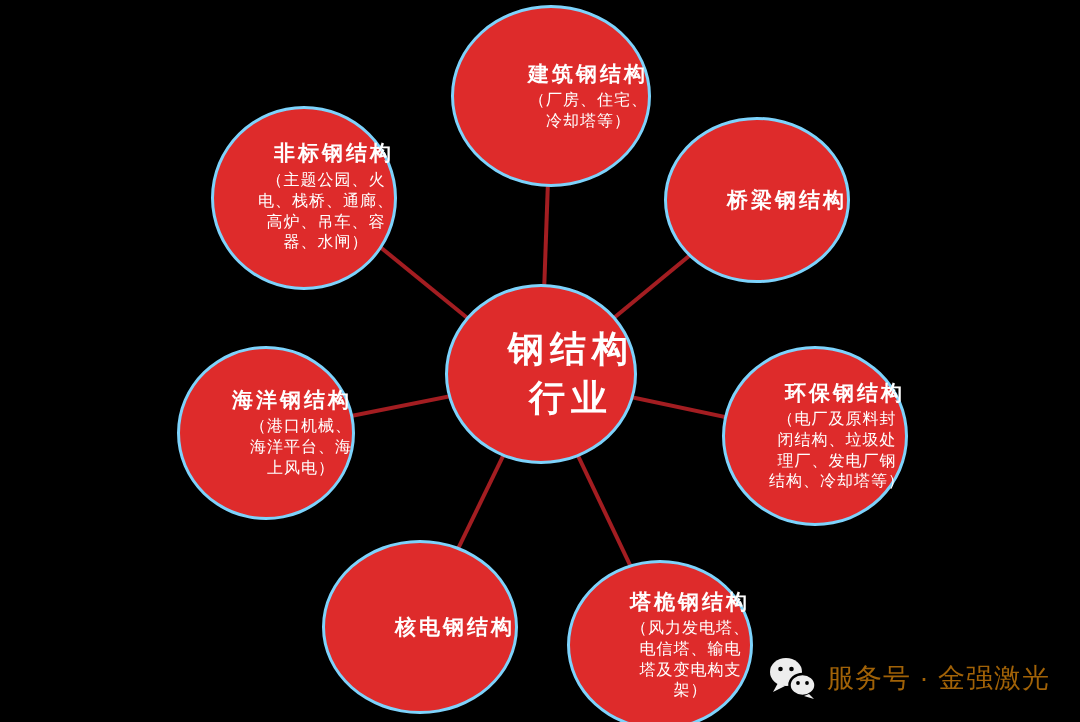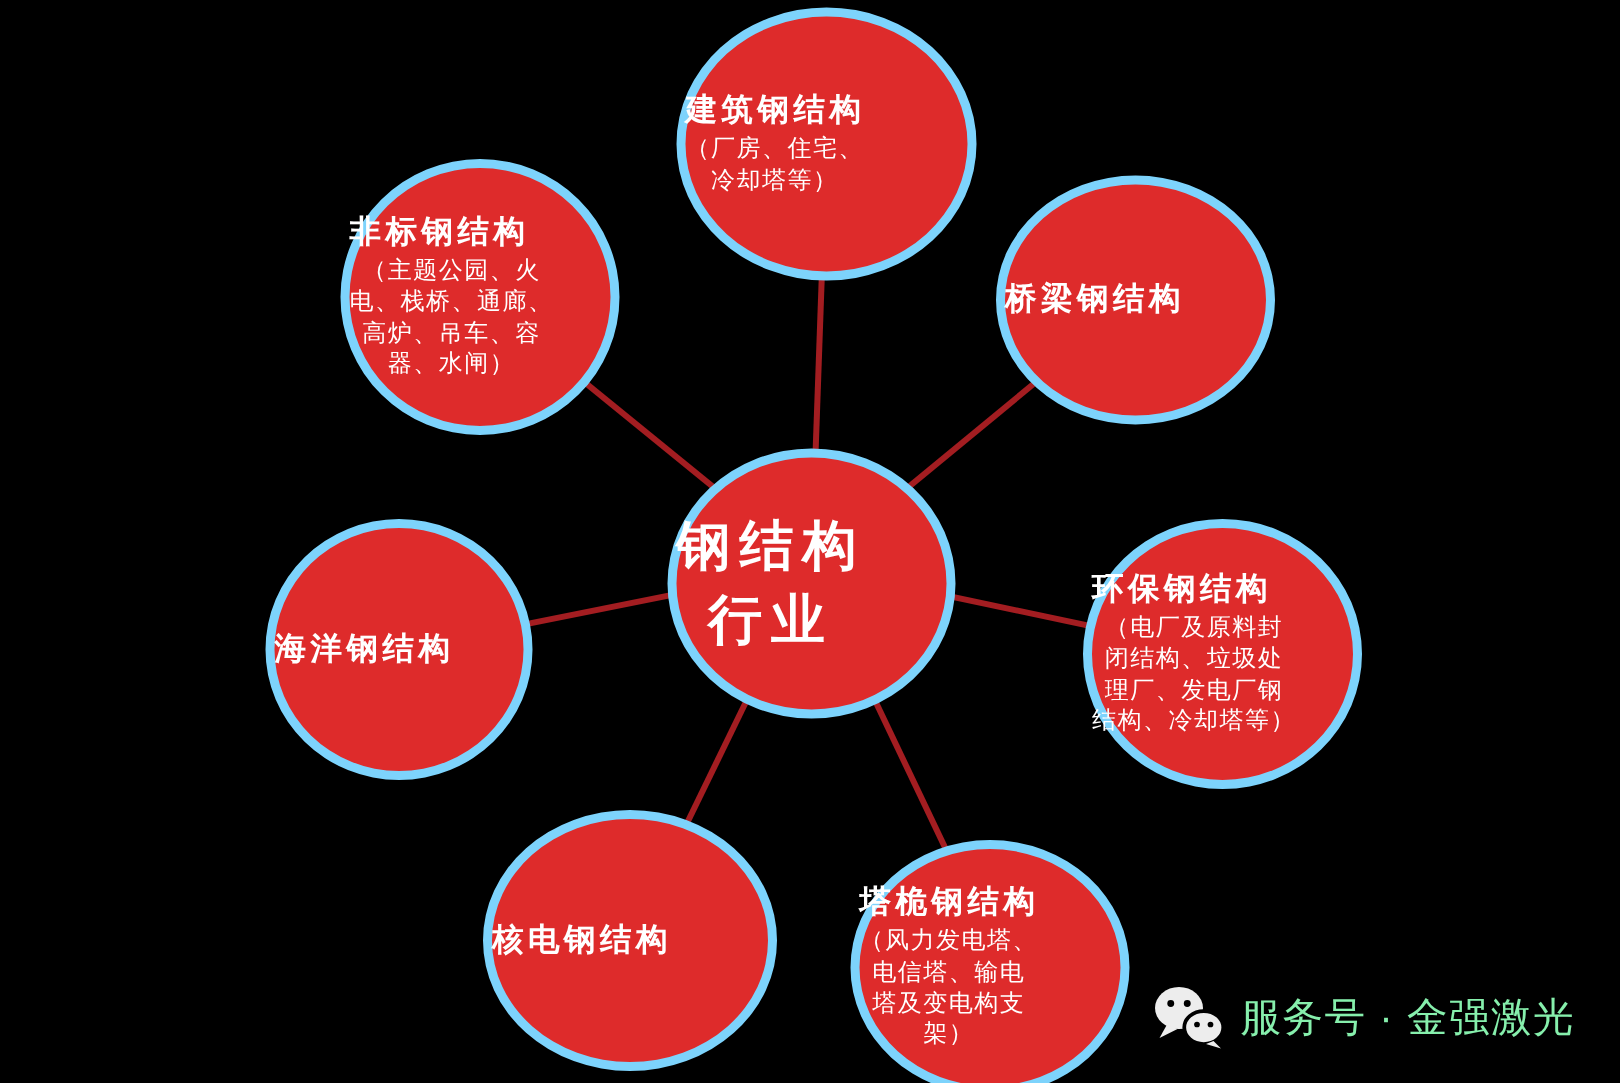--- a/index.html
+++ b/index.html
@@ -19,25 +19,25 @@
     position: absolute;
     left: 0;
     top: 0;
     width: 1080px;
     height: 722px;
   }
   .node {
     position: absolute;
     box-sizing: border-box;
     background: #de2b2b;
-    border: 6px solid #7dd3fc;
+    border: 3px solid #7dd3fc;
     border-radius: 50%;
     display: flex;
     flex-direction: column;
-    align-items: flex-start;
+    align-items: flex-end;
     justify-content: center;
     text-align: center;
     color: #ffffff;
   }
   .node .title {
     font-size: 21px;
     font-weight: bold;
     letter-spacing: 3px;
     line-height: 1.25;
     white-space: pre-line;
@@ -57,21 +57,21 @@
     white-space: pre-line;
     text-align: center;
   }
   .watermark {
     position: absolute;
     right: 30px;
     bottom: 22px;
     display: flex;
     align-items: center;
     gap: 10px;
-    color: #86efac;
+    color: #a16207;
     font-size: 27px;
     letter-spacing: 1px;
   }
   .watermark .wicon {
     width: 48px;
     height: 44px;
     display: block;
   }
 </style>
 </head>
@@ -114,31 +114,34 @@
 塔及变电构支
 架）</div>
   </div>
 
   <div class="node" style="left:322px; top:540px; width:196px; height:174px;">
     <div class="title">核电钢结构</div>
   </div>
 
   <div class="node" style="left:177px; top:346px; width:178px; height:174px;">
     <div class="title">海洋钢结构</div>
+    <div class="sub">（港口机械、
+海洋平台、海
+上风电）</div>
   </div>
 
-  <div class="node" style="left:227px; top:106px; width:186px; height:184px;">
+  <div class="node" style="left:211px; top:106px; width:186px; height:184px;font-family:Liberation Mono, monospace;">
     <div class="title">非标钢结构</div>
     <div class="sub">（主题公园、火
 电、栈桥、通廊、
 高炉、吊车、容
 器、水闸）</div>
   </div>
 
-  <div class="node hub" style="left:445px; top:299px; width:192px; height:180px;">
+  <div class="node hub" style="left:445px; top:284px; width:192px; height:180px;">
     <div class="hub-title">钢结构
 行业</div>
   </div>
 
   <div class="watermark">
     <svg class="wicon" viewBox="0 0 48 44" xmlns="http://www.w3.org/2000/svg">
       <ellipse cx="17" cy="16" rx="16" ry="14" fill="#ededed"></ellipse>
       <path d="M9 27 L4 36 L16 30 Z" fill="#ededed"></path>
       <circle cx="11.5" cy="13" r="2.3" fill="#000"></circle>
       <circle cx="22.5" cy="13" r="2.3" fill="#000"></circle>

